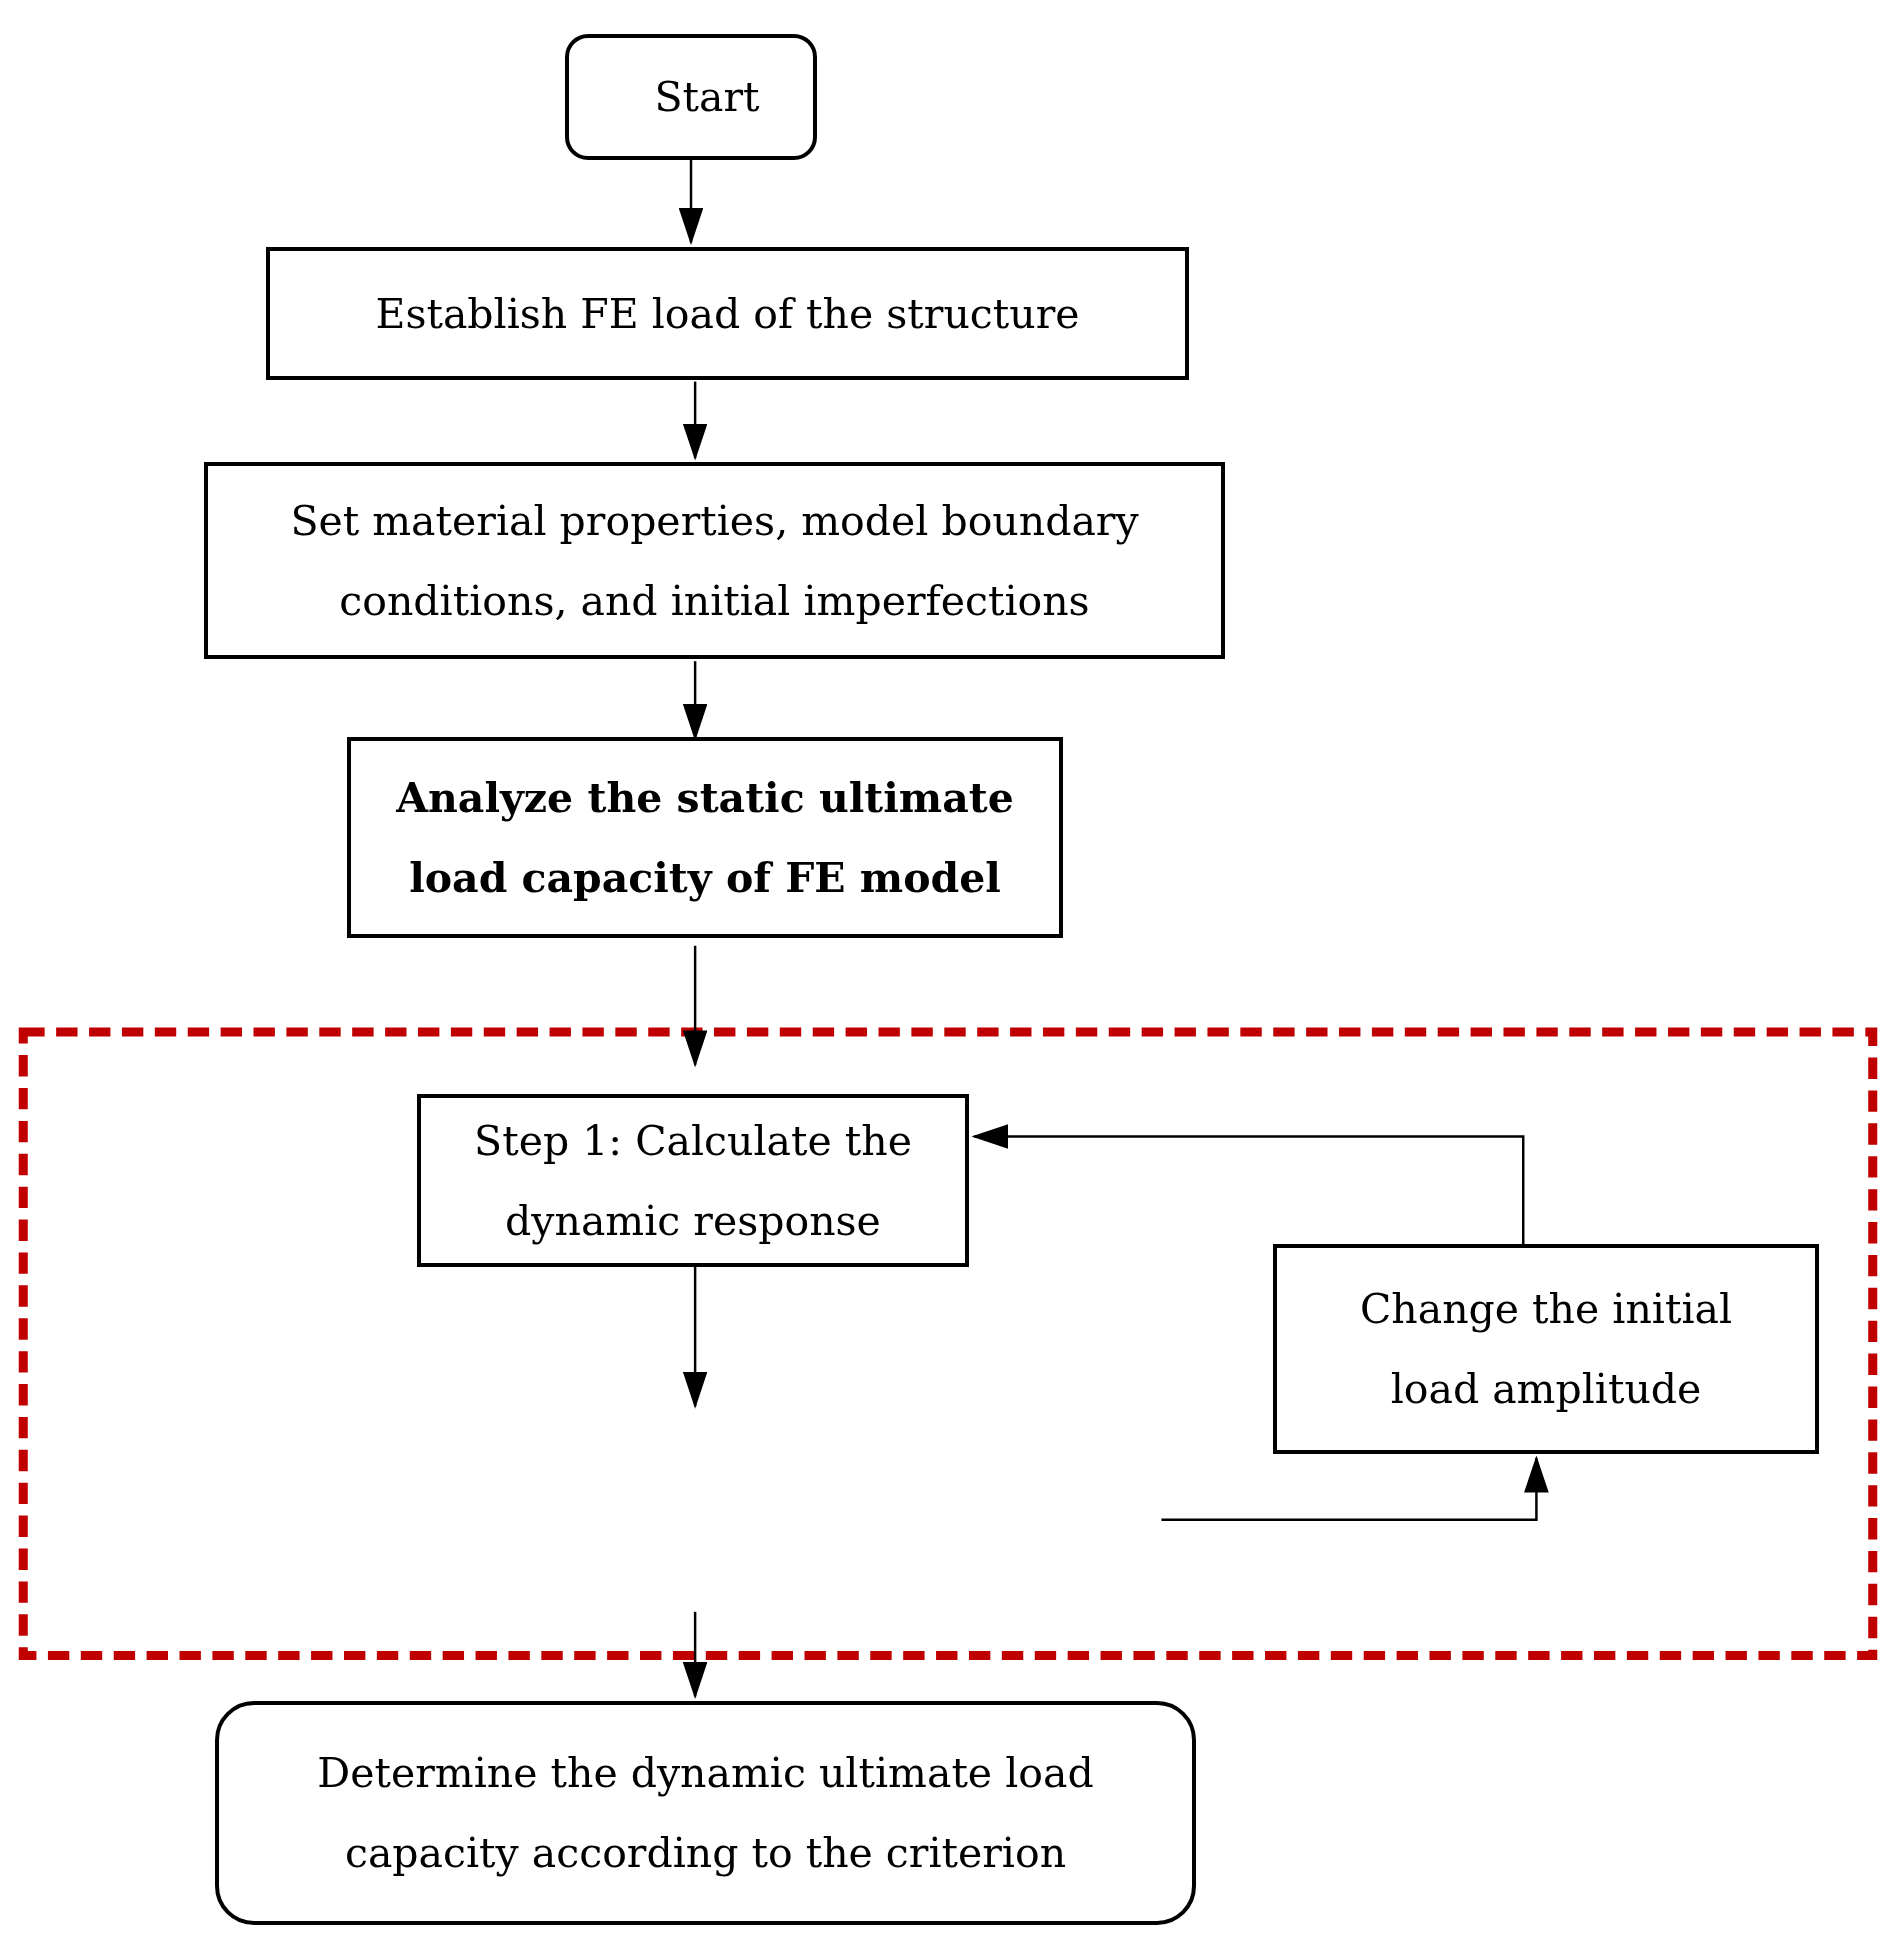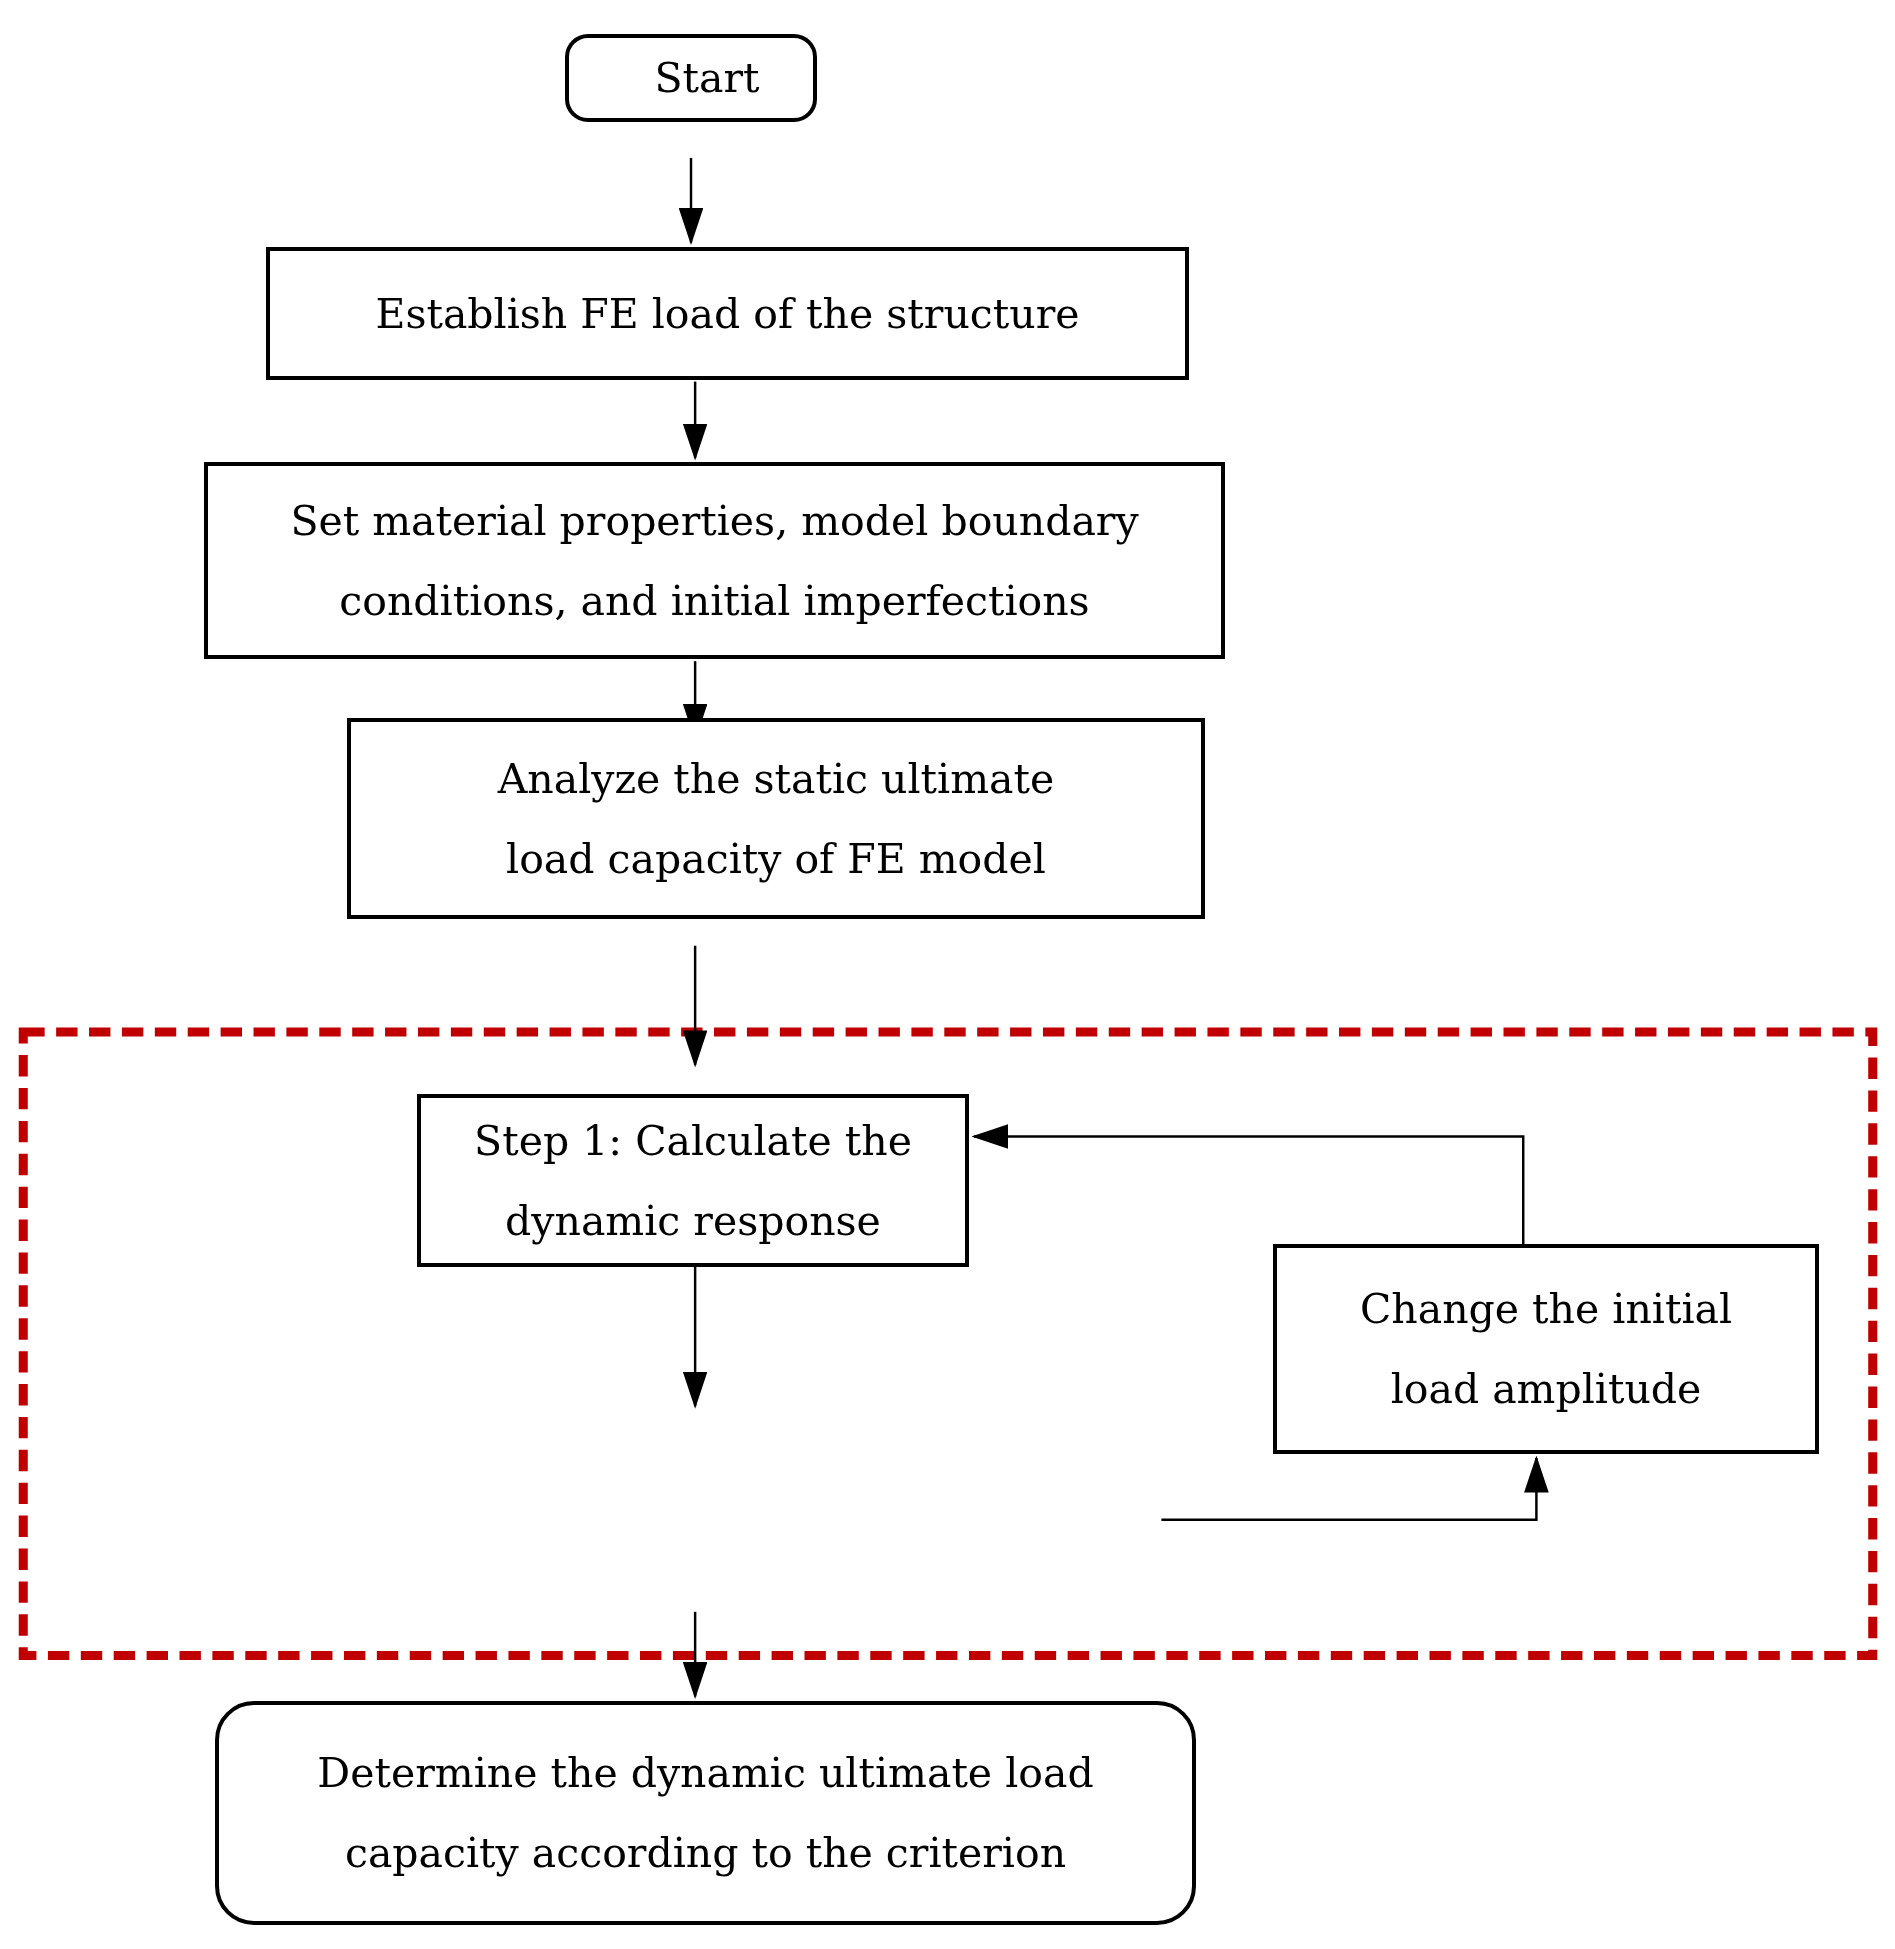--- a/index.html
+++ b/index.html
@@ -37,24 +37,24 @@
   }
   .node .ln {
     display: block;
     font-size: 41px;
     line-height: 44px;
     white-space: nowrap;
   }
   .node.rounded-sm { border-radius: 23px; }
   .node.rounded-lg { border-radius: 39px; }
 
-  .n-start      { left: 565px;  top: 34px;   width: 252px;  height: 88px; padding-left: 32px; }
+  .n-start      { left: 565px;  top: 34px;   width: 252px;  height: 126px; padding-left: 32px; }
   .n-establish  { left: 266px;  top: 247px;  width: 923px; height: 133px; }
   .n-setmat     { left: 204px;  top: 462px;  width: 1021px; height: 197px; }
-  .n-analyze    { left: 347px;  top: 718px;  width: 858px;  height: 201px; }
+  .n-analyze    { left: 347px;  top: 737px;  width: 716px;  height: 201px; font-weight: bold; }
   .n-step1      { left: 417px;  top: 1094px; width: 552px;  height: 173px; }
   .n-step2      { left: 257px;  top: 1410px; width: 903px; height: 200px; }
   .n-change     { left: 1273px; top: 1244px; width: 546px;  height: 210px; }
   .n-determine  { left: 215px;  top: 1701px; width: 981px; height: 224px; }
 </style>
 </head>
 <body>
 
 <div class="canvas">
 

